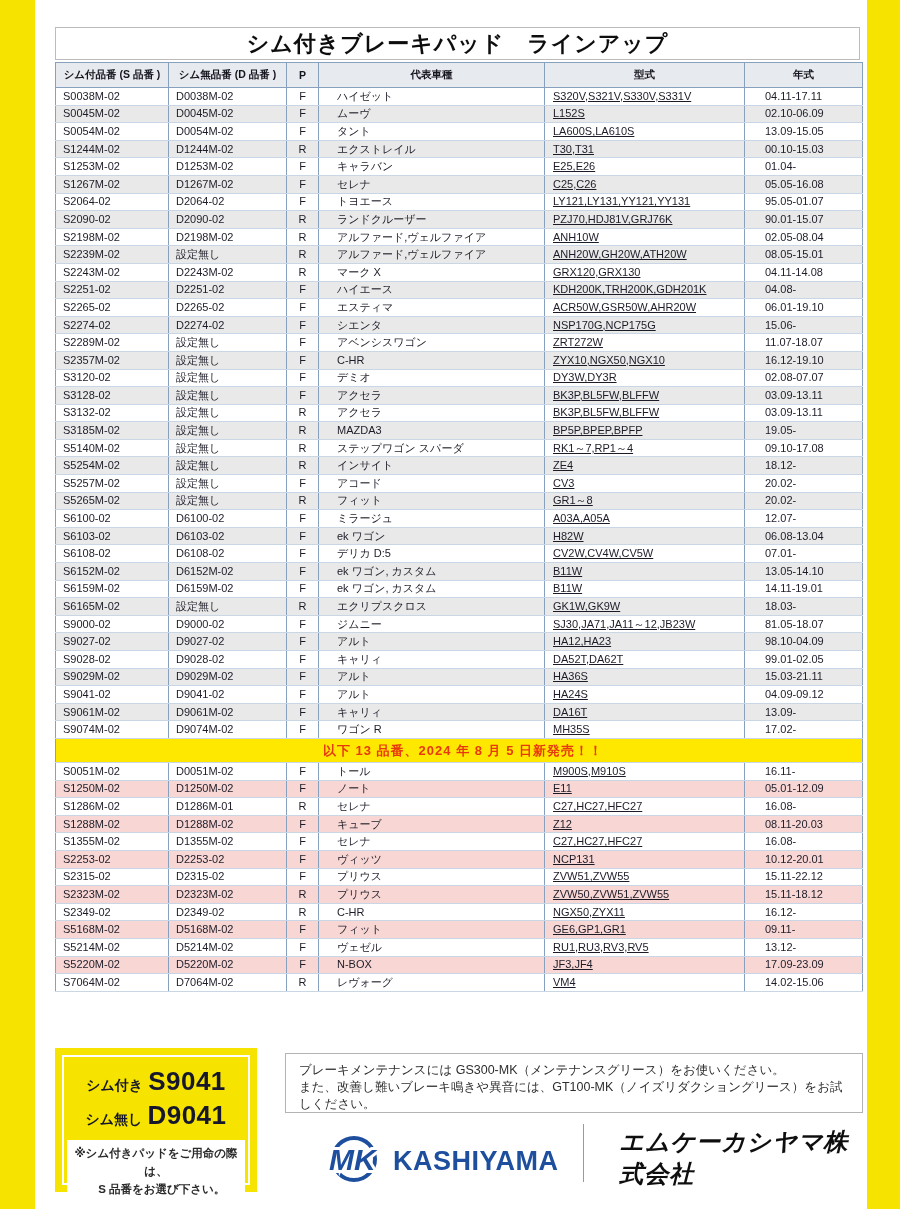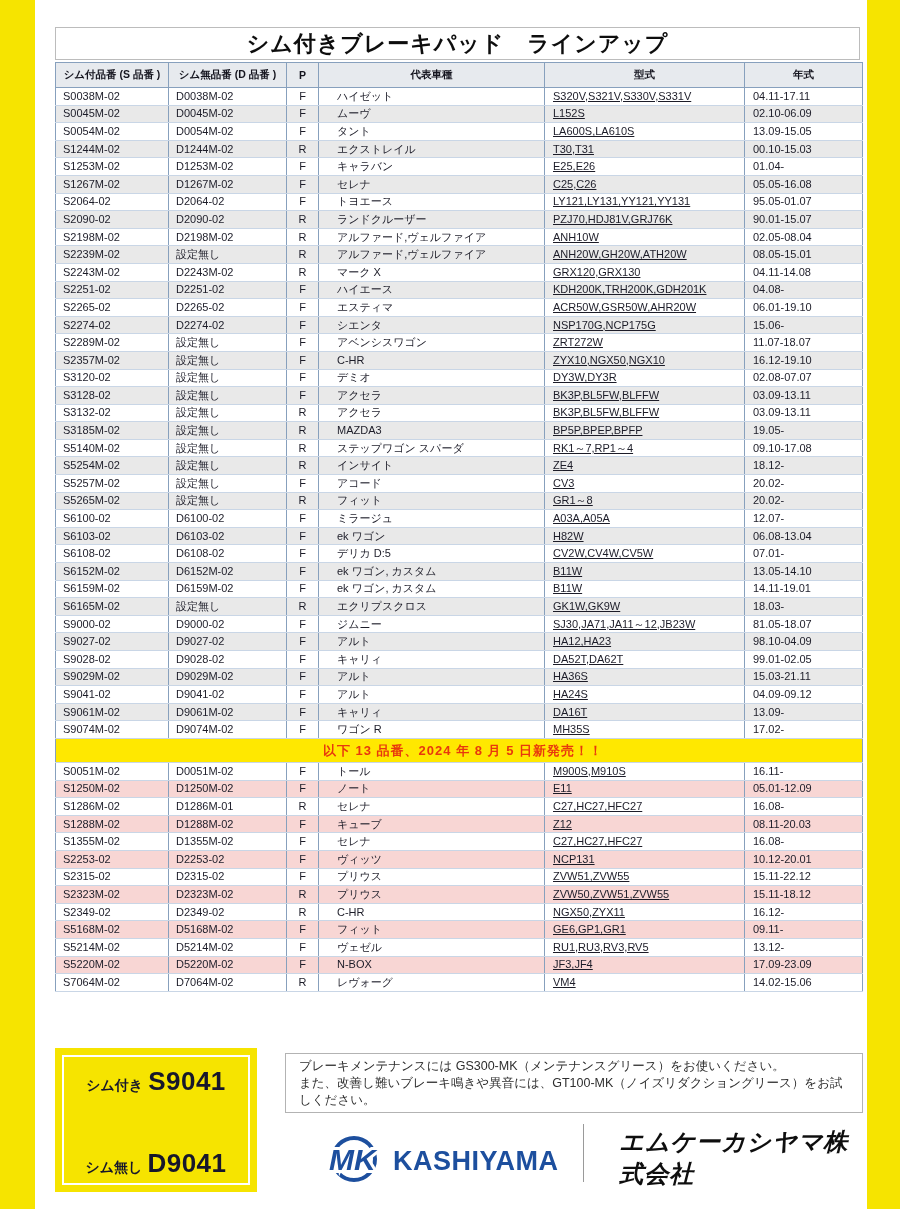--- a/index.html
+++ b/index.html
@@ -27,32 +27,32 @@
   td{height:17.6px;font-size:11px;color:#1c1c28;white-space:nowrap;overflow:hidden;
      border:1px solid;border-color:var(--border-light) var(--border-dark);background:#fff;line-height:1;}
   tr.gray td{background:var(--row-gray);}
   tr.pink td{background:var(--row-pink);}
   tr.banner td{background:var(--banner-yellow);color:var(--banner-red);font-weight:bold;text-align:center;
      font-size:13px;letter-spacing:1px;height:24px;padding-left:8px;}
   td.c1,td.c2{padding-left:7px;}
   td.c3{text-align:center;}
   td.c4{padding-left:18px;}
   td.c5{padding-left:8px;text-decoration:underline;}
-  td.c6{padding-left:8px;}
+  td.c6{padding-left:20px;}
 
   .shim-box{position:absolute;left:55px;top:1048px;width:202px;height:144px;background:var(--page-yellow);padding:7px;}
-  .shim-inner{border:2px solid #ffffff;height:100%;display:flex;flex-direction:column;align-items:center;padding-top:9px;gap:48px;}
+  .shim-inner{border:2px solid #ffffff;height:100%;display:flex;flex-direction:column;align-items:center;padding-top:9px;}
   .shim-line{display:flex;align-items:baseline;color:#17172b;margin-bottom:3px;}
   .shim-label{font-size:14px;font-weight:bold;}
   .shim-code{font-size:26px;font-weight:bold;margin-left:5px;letter-spacing:0.5px;}
   .shim-note{background:#ffffff;margin-top:6px;width:178px;padding:5px 5px;font-size:11.5px;font-weight:bold;
      color:#2a2a2a;line-height:1.55;text-align:center;}
 
   .info-box{position:absolute;left:285px;top:1053px;width:578px;height:60px;border:1px solid #b3b3b3;background:#fff;
-     padding:8px 13px;font-size:12.5px;color:#2e2e2e;display:flex;flex-direction:column;justify-content:center;}
+     padding:8px 13px;font-size:12.5px;color:#2e2e2e;display:flex;flex-direction:column;justify-content:flex-start;}
 
   .footer-row{position:absolute;left:285px;top:1120px;width:578px;height:70px;display:flex;align-items:flex-start;}
   .logo{display:flex;align-items:center;margin-left:42px;margin-top:14px;}
   .logo-name{font-size:27px;font-weight:bold;color:var(--logo-blue);letter-spacing:0.5px;margin-left:4px;}
   .footer-divider{width:1px;height:58px;background:#9a9a9a;margin-left:24px;margin-top:4px;}
   .company-name{font-size:24px;font-weight:bold;color:#0e0e0e;margin-left:36px;margin-top:6px;letter-spacing:1px;font-style:italic;}
 </style>
 </head>
 <body>
 

